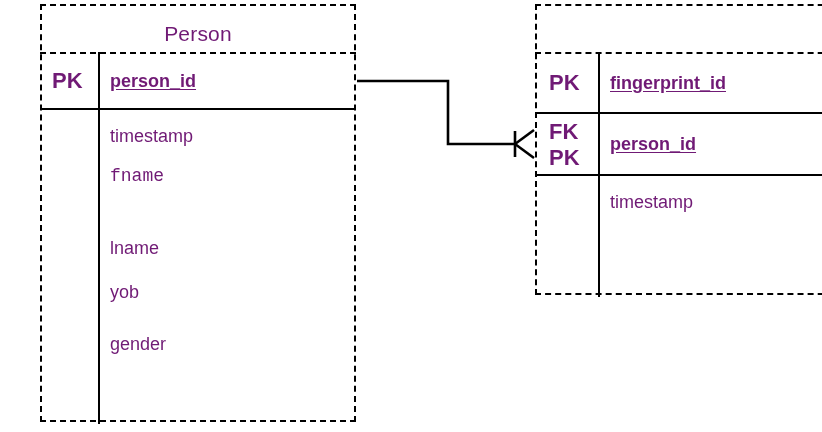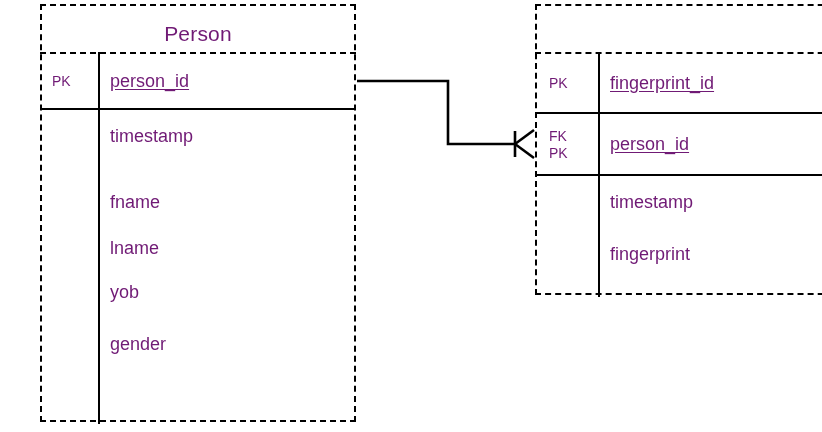--- a/index.html
+++ b/index.html
@@ -62,34 +62,35 @@
     border-top: 2px solid #000000;
   }
 
   
   .key-cell {
     position: absolute;
     display: flex;
     flex-direction: column;
     align-items: flex-start;
     justify-content: center;
-    font-size: 14px;
+    font-size: 22px;
     line-height: 1.18;
     white-space: nowrap;
+    font-weight: bold;
   }
   .attr-cell {
     position: absolute;
     display: flex;
     align-items: center;
     font-size: 18px;
     line-height: 1.15;
     white-space: nowrap;
   }
   .attr-cell.key {
-    font-weight: normal;
+    font-weight: bold;
     text-decoration: underline;
     text-underline-offset: 2px;
   }
 
   
   .connector {
     position: absolute;
     left: 0;
     top: 0;
     width: 822px;
@@ -110,21 +111,21 @@
     <div class="v-rule" style="left:56px; top:46px; height:372px;"></div>
 
     <div class="key-cell" style="left:10px; top:48px; width:46px; height:54px;">
       <span>PK</span>
     </div>
     <div class="attr-cell key" style="left:68px; top:48px; height:54px;">person_id</div>
     <div class="h-rule" style="top:102px;"></div>
 
     <div class="attr-cell" style="left:68px; top:104px; height:52px;">timestamp</div>
 
-    <div class="attr-cell" style="left:68px; top:170px; height:52px;">fname</div>
+    <div class="attr-cell" style="left:68px; top:144px; height:52px;font-family:Liberation Mono, monospace;">fname</div>
 
     <div class="attr-cell" style="left:68px; top:216px; height:52px;">lname</div>
 
     <div class="attr-cell" style="left:68px; top:260px; height:52px;">yob</div>
 
     <div class="attr-cell" style="left:68px; top:312px; height:52px;">gender</div>
 
   </div>
 
   <div class="entity" id="entity-fingerprint" style="left:499px; top:4px; width:319px; height:291px;">
@@ -141,21 +142,20 @@
 
     <div class="key-cell" style="left:12px; top:108px; width:49px; height:61px;">
       <span>FK</span>
       <span>PK</span>
     </div>
     <div class="attr-cell key" style="left:73px; top:108px; height:60px;">person_id</div>
     <div class="h-rule" style="top:168px;"></div>
 
     <div class="attr-cell" style="left:73px; top:170px; height:52px;">timestamp</div>
 
-    <div class="attr-cell" style="left:73px; top:222px; height:52px;">fingerprint</div>
   </div>
 
   <svg class="connector" viewBox="0 0 822 432">
 
     <polyline points="321,81 412,81 412,144 479,144" fill="none" stroke="#000000" stroke-width="2.6" stroke-linecap="butt" stroke-linejoin="miter"></polyline>
 
     <g>
       <line x1="479" y1="144" x2="498" y2="130" stroke="#000000" stroke-width="2.6" stroke-linecap="butt"></line>
       <line x1="479" y1="144" x2="498" y2="158" stroke="#000000" stroke-width="2.6" stroke-linecap="butt"></line>
       <line x1="479" y1="131" x2="479" y2="157" stroke="#000000" stroke-width="2.6" stroke-linecap="butt"></line>

